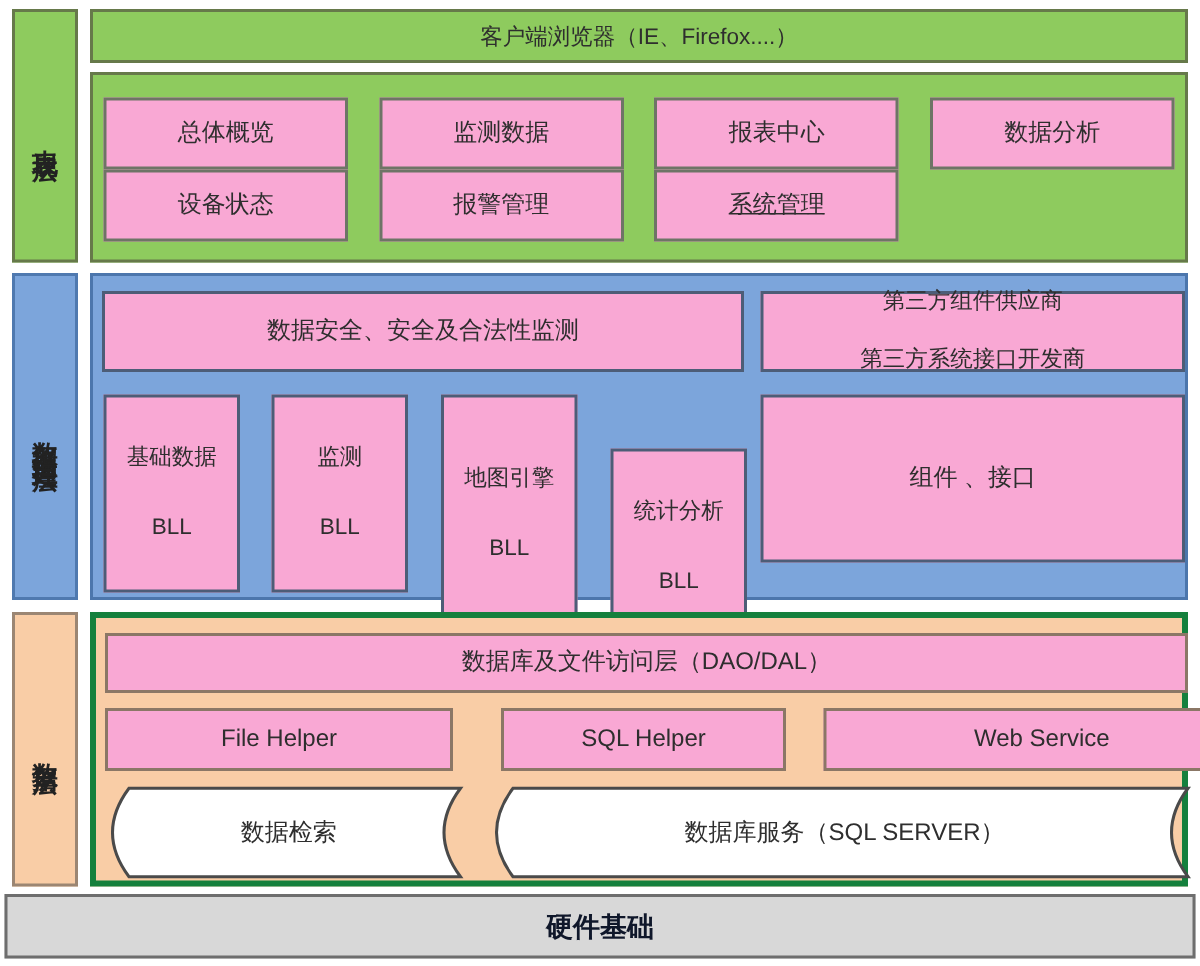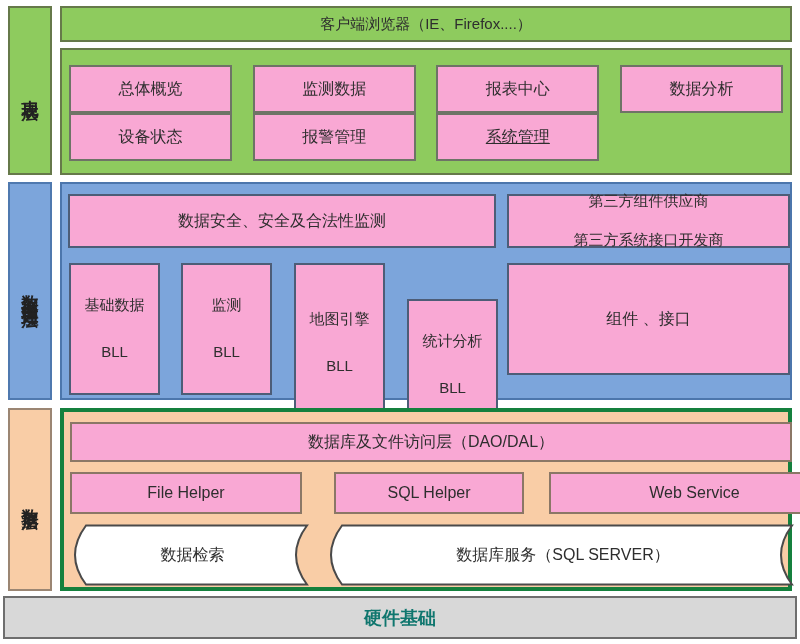--- a/index.html
+++ b/index.html
@@ -40,21 +40,21 @@
   .wbox.bll{flex-direction:column;gap:28px;font-size:15px;}
 
   
   #browser-bar{
     background:#8ECB5E;border:2px solid #66794a;
     display:flex;align-items:center;justify-content:center;font-size:15px;
   }
   #hardware-bar{
     background:#D8D8D8;border:2px solid #6e6e6e;
     display:flex;align-items:center;justify-content:center;
-    font-size:18px;font-weight:600;color:#0f766e;
+    font-size:18px;font-weight:600;color:#0f172a;
   }
 
   
   .store{position:absolute;}
   .store svg{position:absolute;left:0;top:0;overflow:visible;}
   .store .store-label{
     position:absolute;inset:0;display:flex;align-items:center;justify-content:center;
     font-size:16px;padding-left:6px;
   }
 </style>

